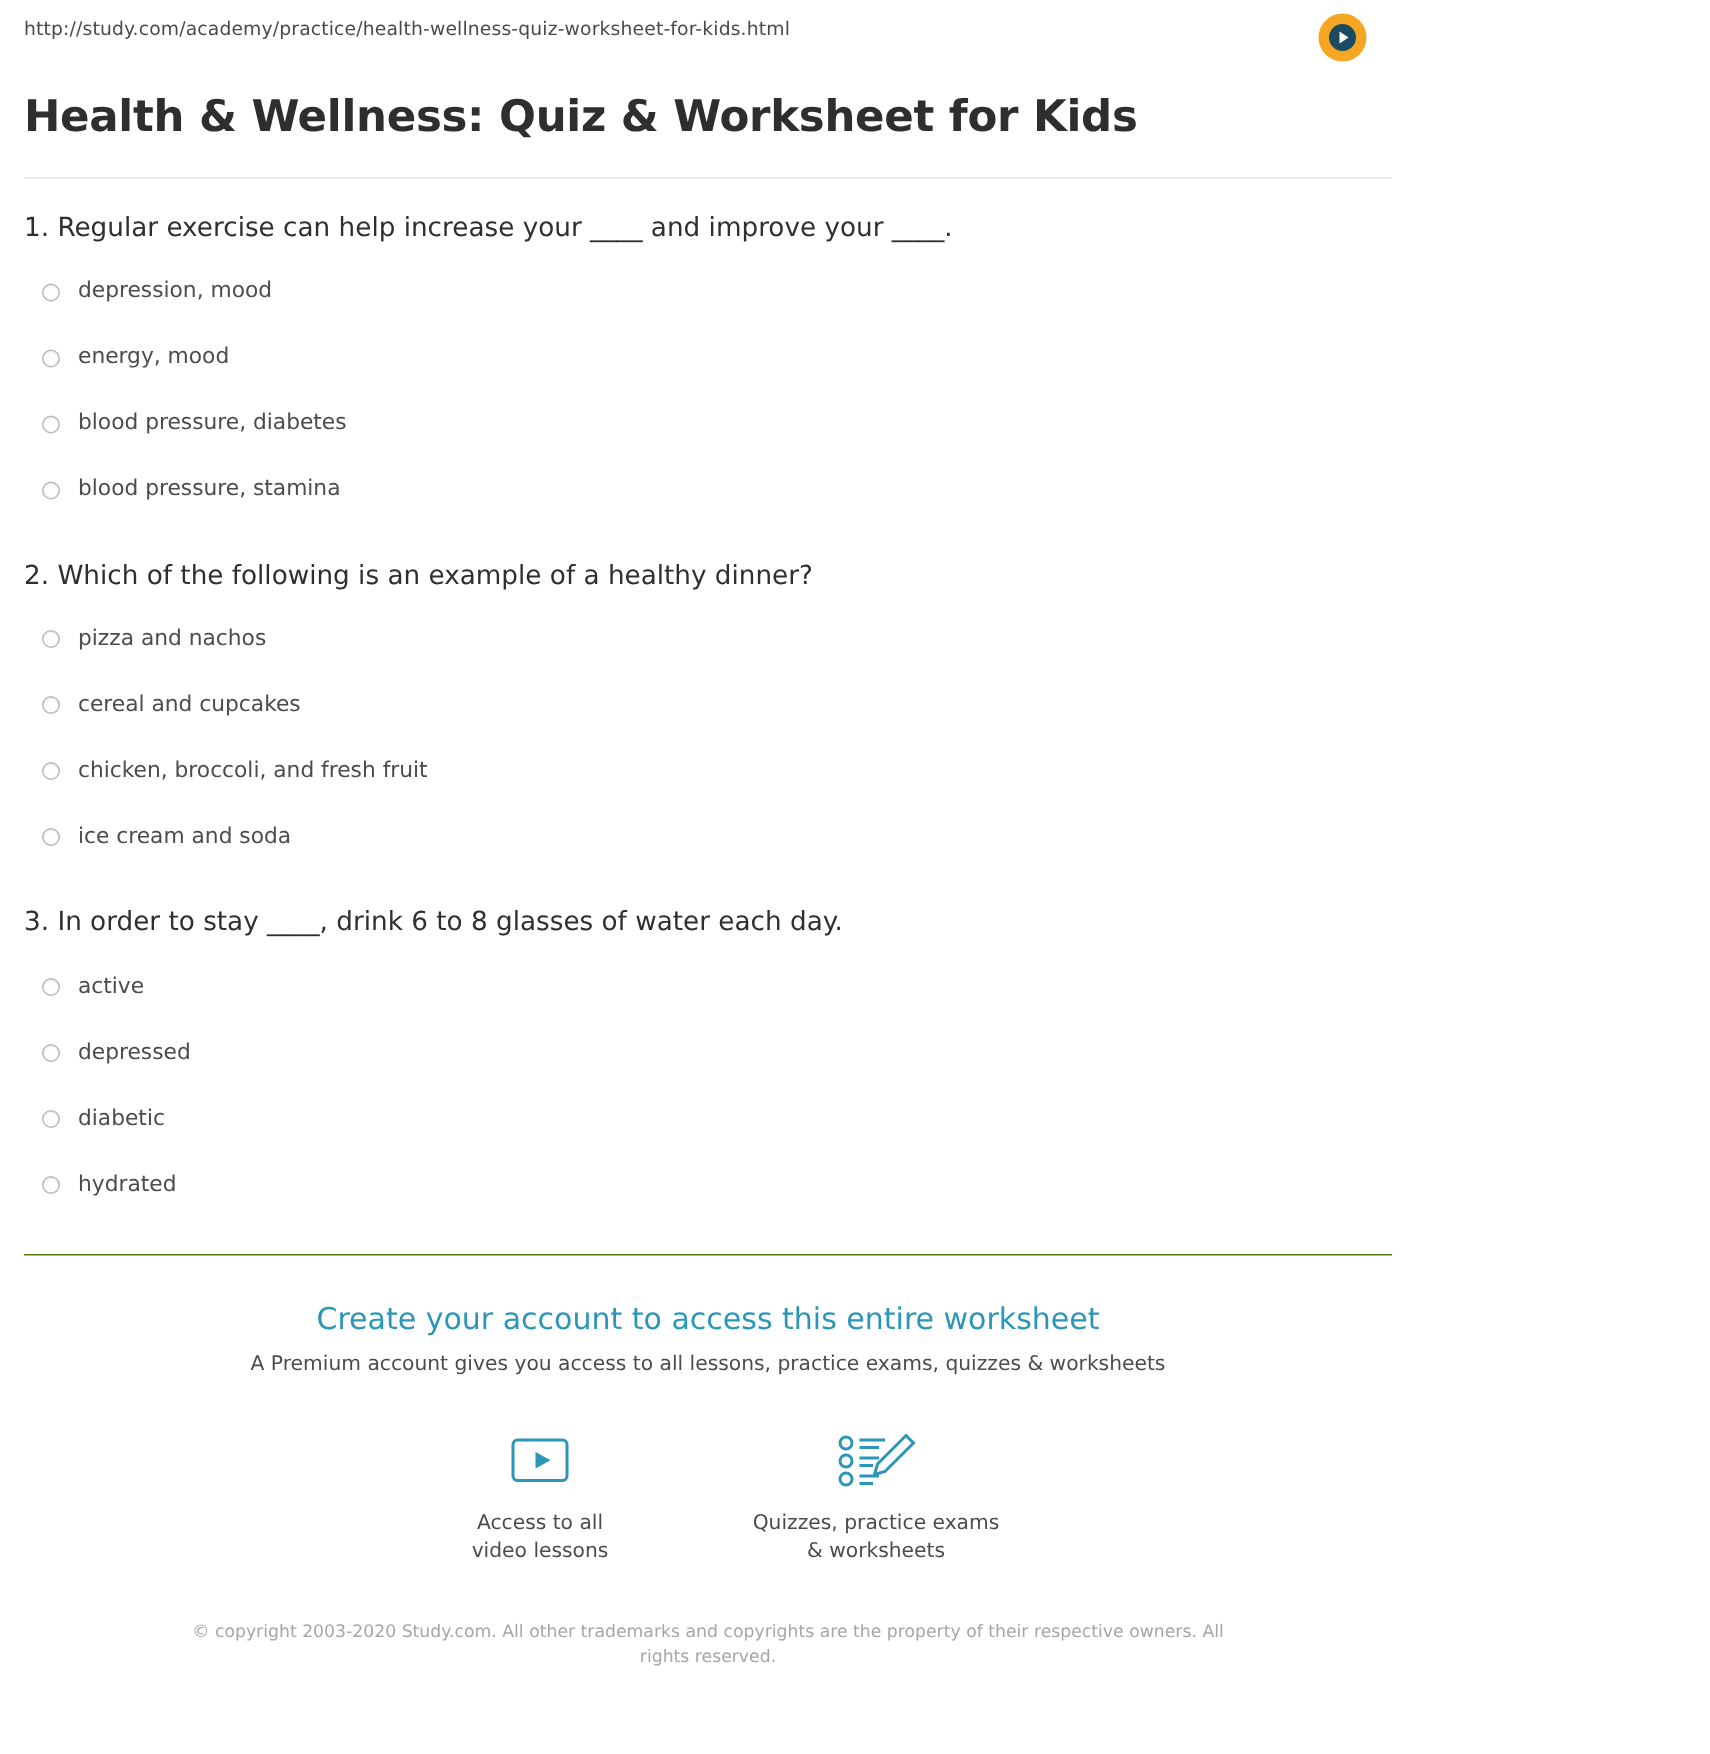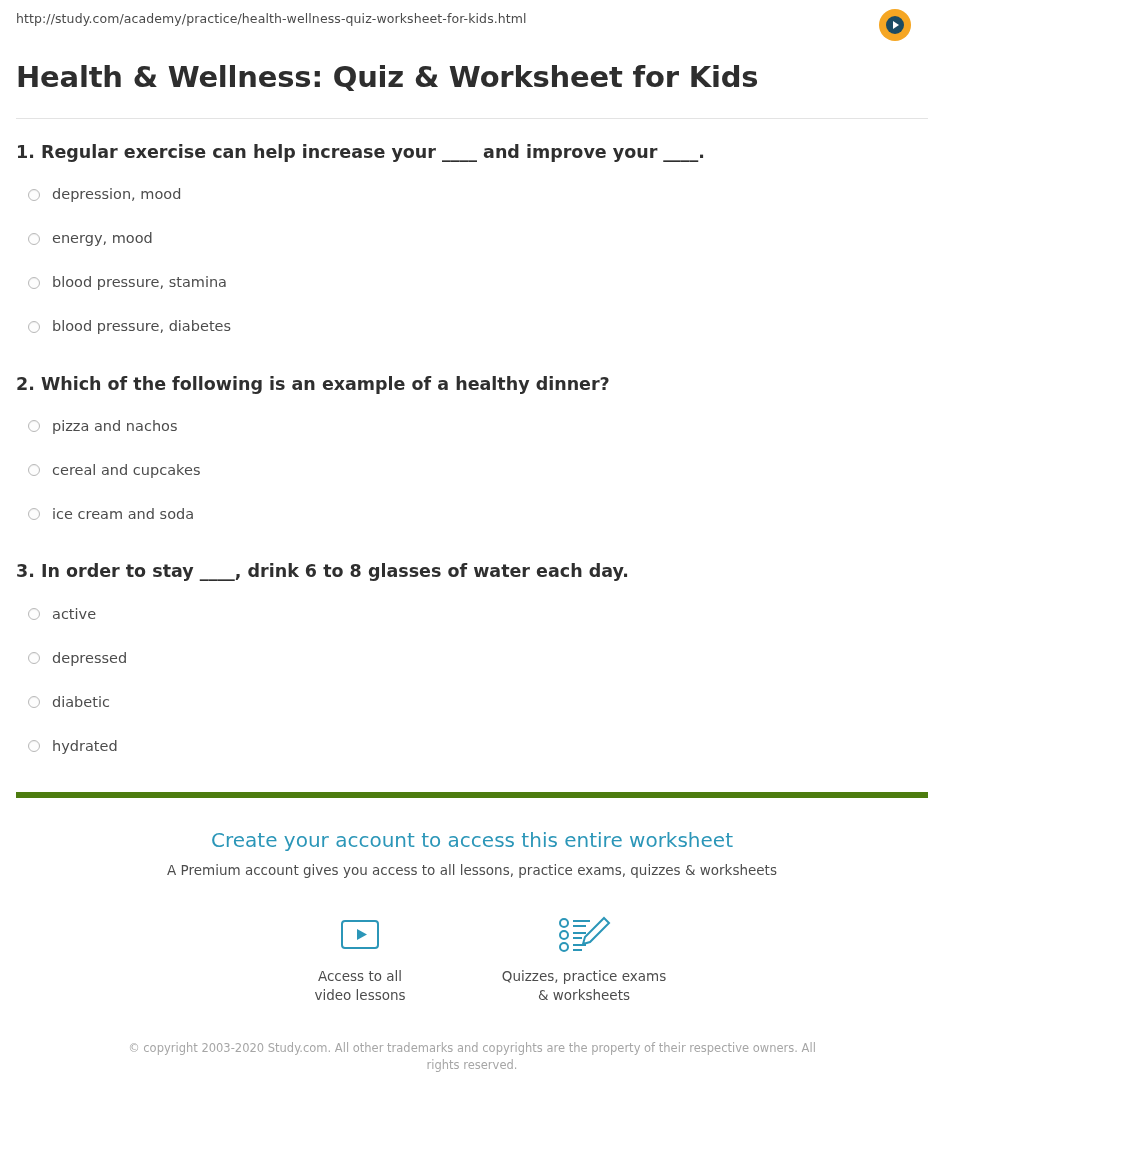--- a/index.html
+++ b/index.html
@@ -94,21 +94,21 @@
     border: 0;
     border-top: 1px solid #e3e3e3;
     margin: 0;
   }
 
   
   .questions { padding-top: 22px; }
   .question { margin-bottom: 24px; }
   .q-text {
     font-size: 17.5px;
-    font-weight: bold;
+    font-weight: normal;
     color: #2f2f2f;
     margin: 0 0 8px 0;
     line-height: 1.35;
   }
   .answers { margin: 0; padding: 0; list-style: none; }
   .answer {
     display: flex;
     align-items: center;
     height: 44px;
     font-size: 14.5px;
@@ -123,21 +123,21 @@
     margin-right: 12px;
     margin-left: 12px;
     flex: 0 0 auto;
     box-shadow: inset 0 1px 1px rgba(0,0,0,0.06);
   }
   .answer-label { line-height: 1; }
 
   
   .promo {
     margin-top: 22px;
-    border-top: 6px solid #4d7c0f;
+    border-top: 1px solid #4d7c0f;
     padding-top: 30px;
     text-align: center;
   }
   .promo-title {
     font-size: 20px;
     color: #2b96b8;
     margin: 0 0 10px 0;
     font-weight: normal;
   }
   .promo-sub {
@@ -200,39 +200,43 @@
         <li class="answer">
           <span class="radio"></span>
           <span class="answer-label">depression, mood</span>
         </li>
         <li class="answer">
           <span class="radio"></span>
           <span class="answer-label">energy, mood</span>
         </li>
         <li class="answer">
           <span class="radio"></span>
+          <span class="answer-label">blood pressure, diabetes</span>
+        </li>
+        <li class="answer">
+          <span class="radio"></span>
           <span class="answer-label">blood pressure, stamina</span>
-        </li>
-        <li class="answer">
-          <span class="radio"></span>
-          <span class="answer-label">blood pressure, diabetes</span>
         </li>
       </ul>
     </div>
 
     <div class="question">
       <p class="q-text">2. Which of the following is an example of a healthy dinner?</p>
       <ul class="answers">
         <li class="answer">
           <span class="radio"></span>
           <span class="answer-label">pizza and nachos</span>
         </li>
         <li class="answer">
           <span class="radio"></span>
           <span class="answer-label">cereal and cupcakes</span>
+        </li>
+        <li class="answer">
+          <span class="radio"></span>
+          <span class="answer-label">chicken, broccoli, and fresh fruit</span>
         </li>
         <li class="answer">
           <span class="radio"></span>
           <span class="answer-label">ice cream and soda</span>
         </li>
       </ul>
     </div>
 
     <div class="question">
       <p class="q-text">3. In order to stay ____, drink 6 to 8 glasses of water each day.</p>

